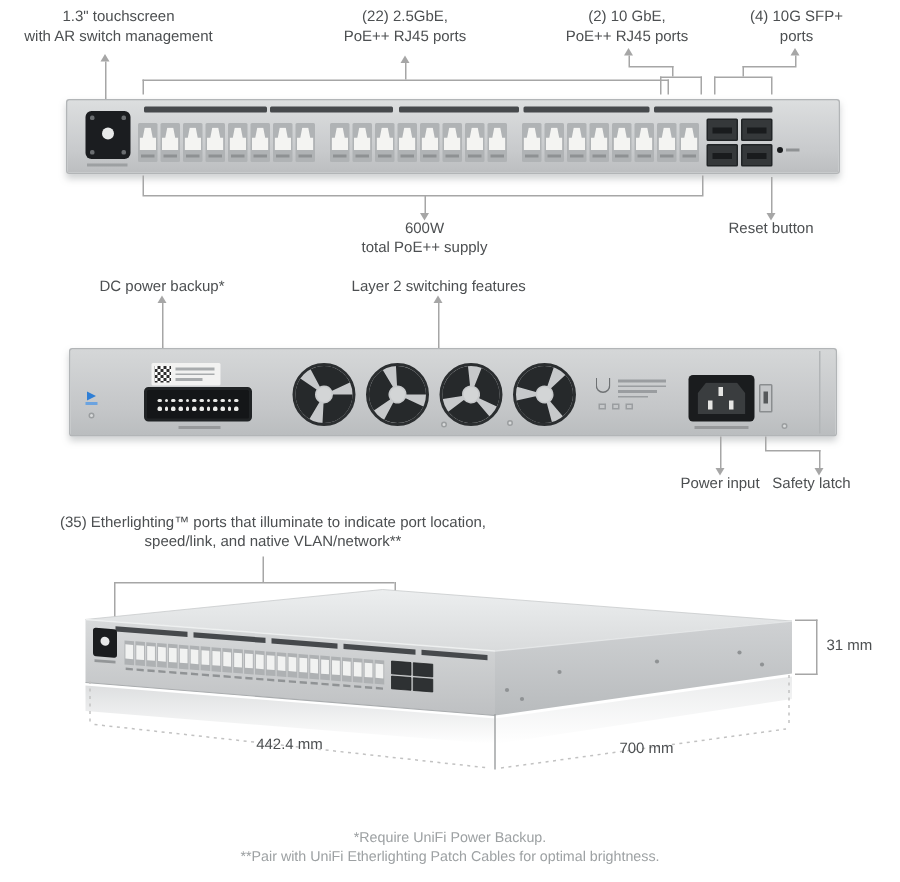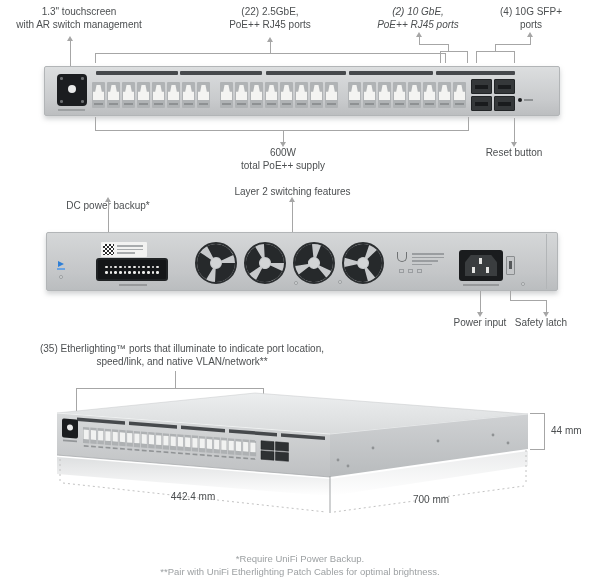--- a/index.html
+++ b/index.html
@@ -78,21 +78,21 @@
 </style>
 </head>
 <body>
 
 <div class="stage">
 
   <div class="lbl" style="left:3px;top:6px;width:152px;">1.3" touchscreen
 with AR switch management</div>
   <div class="lbl" style="left:200px;top:6px;width:140px;">(22) 2.5GbE,
 PoE++ RJ45 ports</div>
-  <div class="lbl" style="left:348px;top:6px;width:140px;font-style:italic;">(2) 10 GbE,
+  <div class="lbl" style="left:348px;top:6px;width:140px;">(2) 10 GbE,
 PoE++ RJ45 ports</div>
   <div class="lbl" style="left:481px;top:6px;width:100px;">(4) 10G SFP+
 ports</div>
 
   <div class="arr up" style="left:67px;top:36px;"></div>
   <div class="vline" style="left:70px;top:41px;height:25px;"></div>
 
   <div class="arr up" style="left:267px;top:37px;"></div>
   <div class="vline" style="left:270px;top:42px;height:11px;"></div>
   <div class="hline" style="left:95px;top:53px;width:351px;"></div>
@@ -248,21 +248,21 @@
   <div class="hline" style="left:95px;top:130px;width:374px;"></div>
   <div class="vline" style="left:283px;top:130px;height:12px;"></div>
   <div class="arr down" style="left:280px;top:142px;"></div>
   <div class="lbl" style="left:213px;top:147px;width:140px;">600W
 total PoE++ supply</div>
 
   <div class="vline" style="left:514px;top:118px;height:24px;"></div>
   <div class="arr down" style="left:511px;top:142px;"></div>
   <div class="lbl" style="left:464px;top:147px;width:100px;">Reset button</div>
 
-  <div class="lbl" style="left:38px;top:200px;width:140px;">DC power backup*</div>
+  <div class="lbl" style="left:38px;top:186px;width:140px;">DC power backup*</div>
   <div class="lbl" style="left:210px;top:186px;width:165px;">Layer 2 switching features</div>
   <div class="arr up" style="left:105px;top:197px;"></div>
   <div class="vline" style="left:108px;top:202px;height:30px;"></div>
   <div class="arr up" style="left:289px;top:197px;"></div>
   <div class="vline" style="left:292px;top:202px;height:30px;"></div>
 
   <div class="panel" id="rear-panel">
     <div id="qr-label">
       <div class="qr"></div>
       <div class="tl" style="top:3px;"></div>
@@ -491,21 +491,21 @@
       <line x1="63" y1="93" x2="326" y2="122"></line>
       <line x1="334" y1="122" x2="524" y2="96"></line>
       <line x1="526" y1="60" x2="526" y2="95"></line>
     </g>
     <line x1="330" y1="86" x2="330" y2="123" stroke="#a0a3a5" stroke-width="1"></line>
   </svg>
 
   <div class="dimline" style="left:530px;top:413px;width:15px;height:1px;"></div>
   <div class="dimline" style="left:544px;top:413px;width:1px;height:37px;"></div>
   <div class="dimline" style="left:530px;top:449px;width:15px;height:1px;"></div>
-  <div class="dim" style="left:551px;top:425px;width:45px;text-align:left;">44 mm</div>
+  <div class="dim" style="left:551px;top:425px;width:45px;text-align:left;">31 mm</div>
   <div class="dim" style="left:148px;top:491px;width:90px;">442.4 mm</div>
   <div class="dim" style="left:388px;top:494px;width:86px;">700 mm</div>
 
   <div class="foot">
     <div>*Require UniFi Power Backup.</div>
     <div>**Pair with UniFi Etherlighting Patch Cables for optimal brightness.</div>
   </div>
 
 </div>
 

